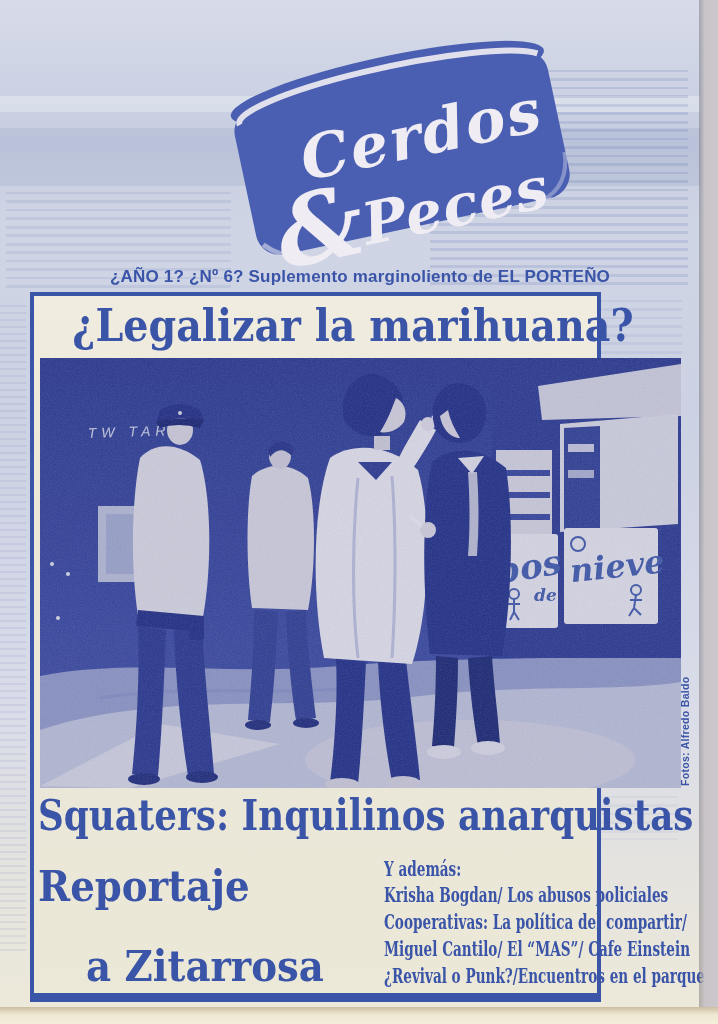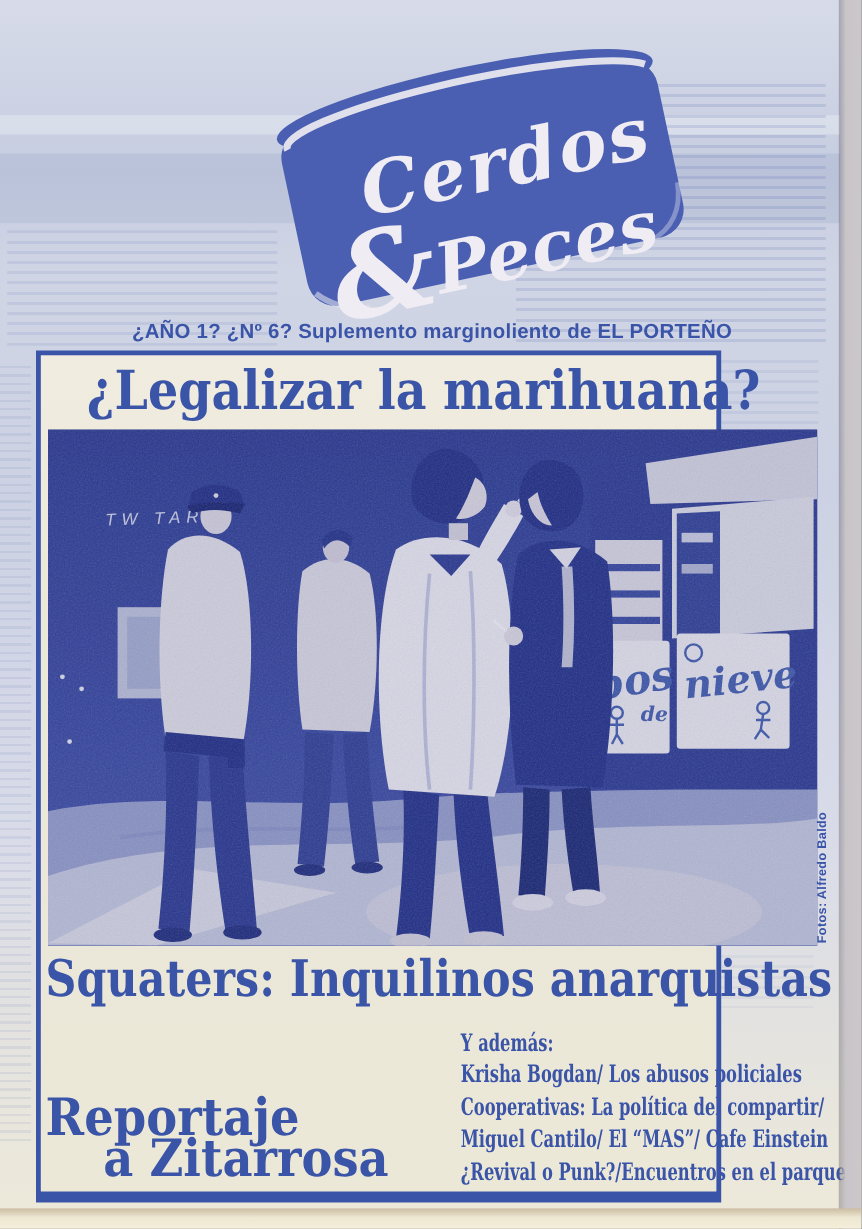--- a/index.html
+++ b/index.html
@@ -46,21 +46,21 @@
   .sqz{display:inline-block;white-space:nowrap;transform-origin:0 50%;}
   .headline{position:absolute;left:0;right:0;top:4px;text-align:center;font-size:45px;line-height:52px;}
   .headline .sqz{transform:scaleX(.88);transform-origin:50% 50%;}
   .photo-wrap{position:absolute;left:6px;top:62px;width:641px;height:430px;background:var(--photo-dark);}
   .credit{position:absolute;left:645px;top:490px;transform:rotate(-90deg);transform-origin:0 0;
     font-size:10.5px;font-weight:bold;color:var(--ink);white-space:nowrap;letter-spacing:.3px;}
   .squaters{position:absolute;left:4px;top:497px;font-size:42px;line-height:46px;}
   .squaters .sqz{transform:scaleX(.85);}
   .lh{position:absolute;left:4px;font-size:43px;line-height:48px;}
   .lh .sqz{transform:scaleX(.9);}
-  .lh1{top:546px;} .lh2{top:612px;} .lh3{top:646px;margin-left:48px;}
+  .lh1{top:546px;} .lh2{top:566px;} .lh3{top:646px;margin-left:48px;}
   .also-col{position:absolute;left:350px;bottom:3px;width:430px;
     transform:scaleX(.68);transform-origin:0 100%;
     font-family:"DejaVu Serif",serif;font-weight:bold;color:var(--ink);}
   .also-label{font-size:20px;line-height:26px;white-space:nowrap;}
   .also-item{font-size:20px;line-height:27px;white-space:nowrap;}
 </style>
 </head>
 <body>
 
 <div class="page">

